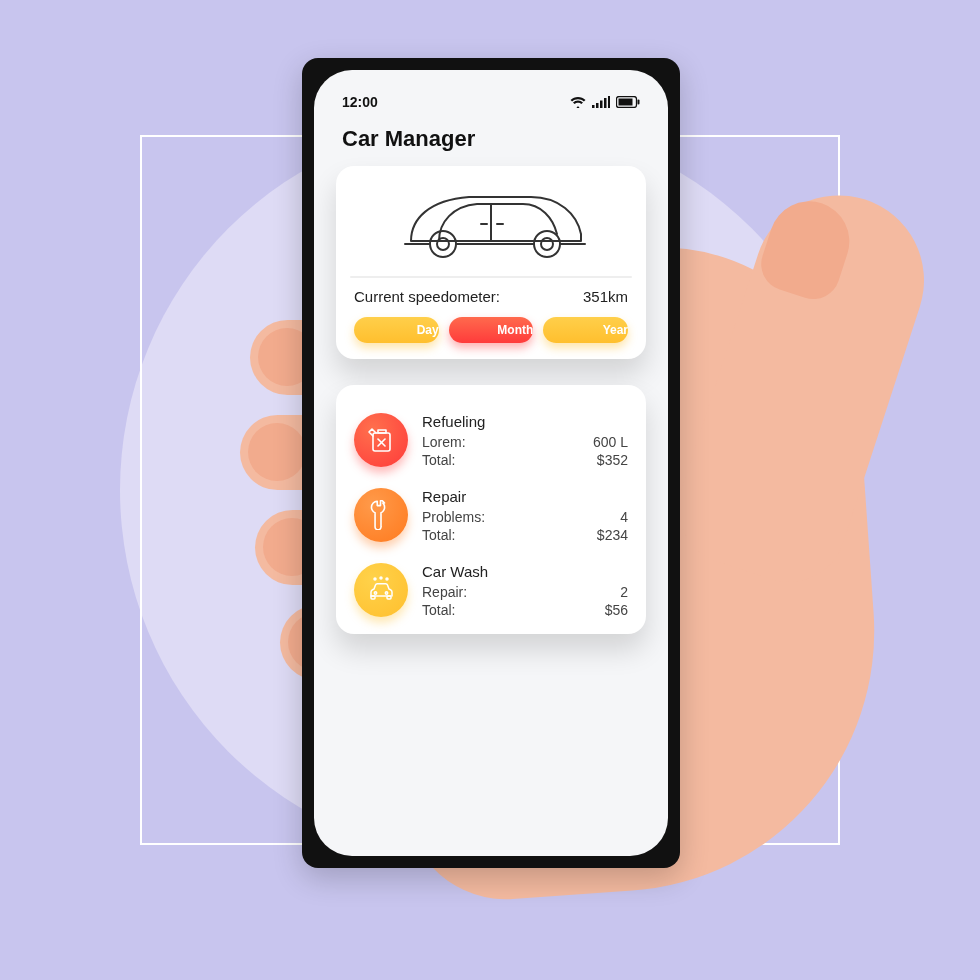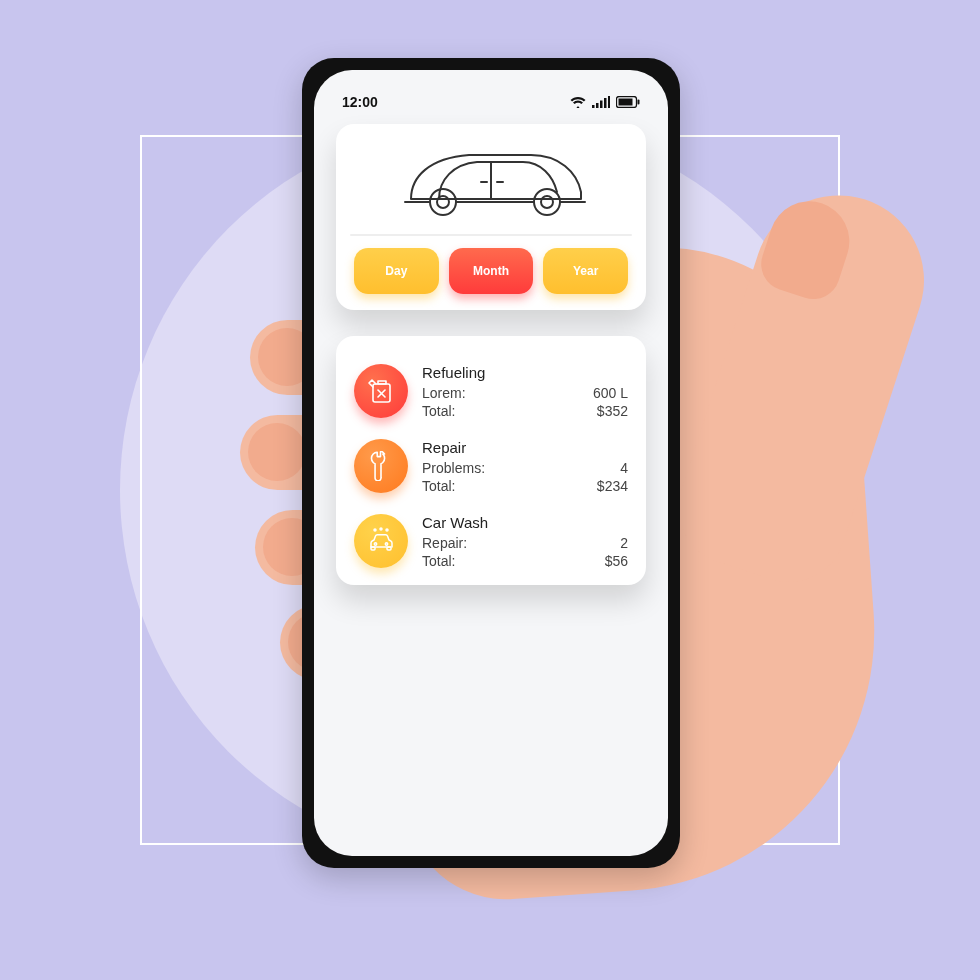--- a/index.html
+++ b/index.html
@@ -83,21 +83,21 @@
     background:#f2ab8d;
     border-radius:30px;
   }
   .phone {
     position: absolute;
     left: 302px;
     top: 58px;
     width: 378px;
     height: 810px;
     background: #111;
-    border-radius: 32px;
+    border-radius: 16px;
     padding: 12px;
     box-shadow: 0 10px 30px rgba(0,0,0,0.2);
   }
   .screen {
     width: 100%;
     height: 100%;
     background: #f5f6f8;
     border-radius: 38px;
     padding: 20px 22px;
     position: relative;
@@ -151,23 +151,23 @@
     box-shadow: 0 6px 12px rgba(255,60,60,0.35);
   }
   .divider { height: 2px; background: #eee; margin: 10px -4px 10px; border-radius: 1px; }
   .period-row {
     display: flex;
     gap: 10px;
     margin-top: 12px;
   }
   .pill {
     flex: 1;
-    text-align: center;
+    text-align: right;
     font-size: 12px;
-    padding: 16px 0;
+    padding: 6px 0;
     border-radius: 14px;
     color: #fff;
     font-weight: 600;
   }
   .pill-yellow { background: linear-gradient(180deg,#ffcf4a,#ffbf2e); box-shadow:0 5px 10px rgba(255,191,46,.4);}
   .pill-red { background: linear-gradient(180deg,#ff6a4d,#ff3b3b); box-shadow:0 5px 10px rgba(255,60,60,.4);}
   .category {
     display: flex;
     gap: 14px;
     margin: 10px 0 18px;
@@ -234,20 +234,21 @@
         <span>
           <svg width="24" height="12" viewBox="0 0 24 12">
               <rect x="0.5" y="0.5" width="20" height="11" rx="2.5" fill="none" stroke="#111" stroke-width="1.3"></rect>
               <rect x="2.5" y="2.5" width="14" height="7" fill="#111"></rect>
               <rect x="21.5" y="3.5" width="2" height="5" rx="1" fill="#111"></rect>
             </svg>
         </span>
       </div>
     </div>
 
+    <div class="app-title">Car Manager</div>
 
     <div class="card">
       <div class="car-illustration">
         <svg width="200" height="78" viewBox="0 0 200 78">
           <g fill="none" stroke="#333" stroke-width="2" stroke-linecap="round" stroke-linejoin="round">
             <path d="M20 57 C20 35 38 16 78 13 L140 13 C168 13 186 30 190 50 L190 57 L20 57 Z"></path>
             <path d="M48 57 C48 38 62 22 86 20 L132 20 C150 20 162 34 166 50"></path>
             <line x1="100" y1="20" x2="100" y2="57"></line>
             <line x1="90" y1="40" x2="96" y2="40"></line>
             <line x1="106" y1="40" x2="112" y2="40"></line>
@@ -258,20 +259,24 @@
             <line x1="65" y1="60" x2="143" y2="60"></line>
             <line x1="14" y1="60" x2="39" y2="60"></line>
             <line x1="169" y1="60" x2="194" y2="60"></line>
           </g>
         </svg>
       </div>
 
 
       <div class="divider"></div>
 
+      <div class="row">
+        <span>Current speedometer:</span>
+        <span>351km</span>
+      </div>
 
       <div class="period-row">
         <div class="pill pill-yellow">Day</div>
         <div class="pill pill-red">Month</div>
         <div class="pill pill-yellow">Year</div>
       </div>
     </div>
 
     <div class="card" style="padding-bottom:8px;">
 

